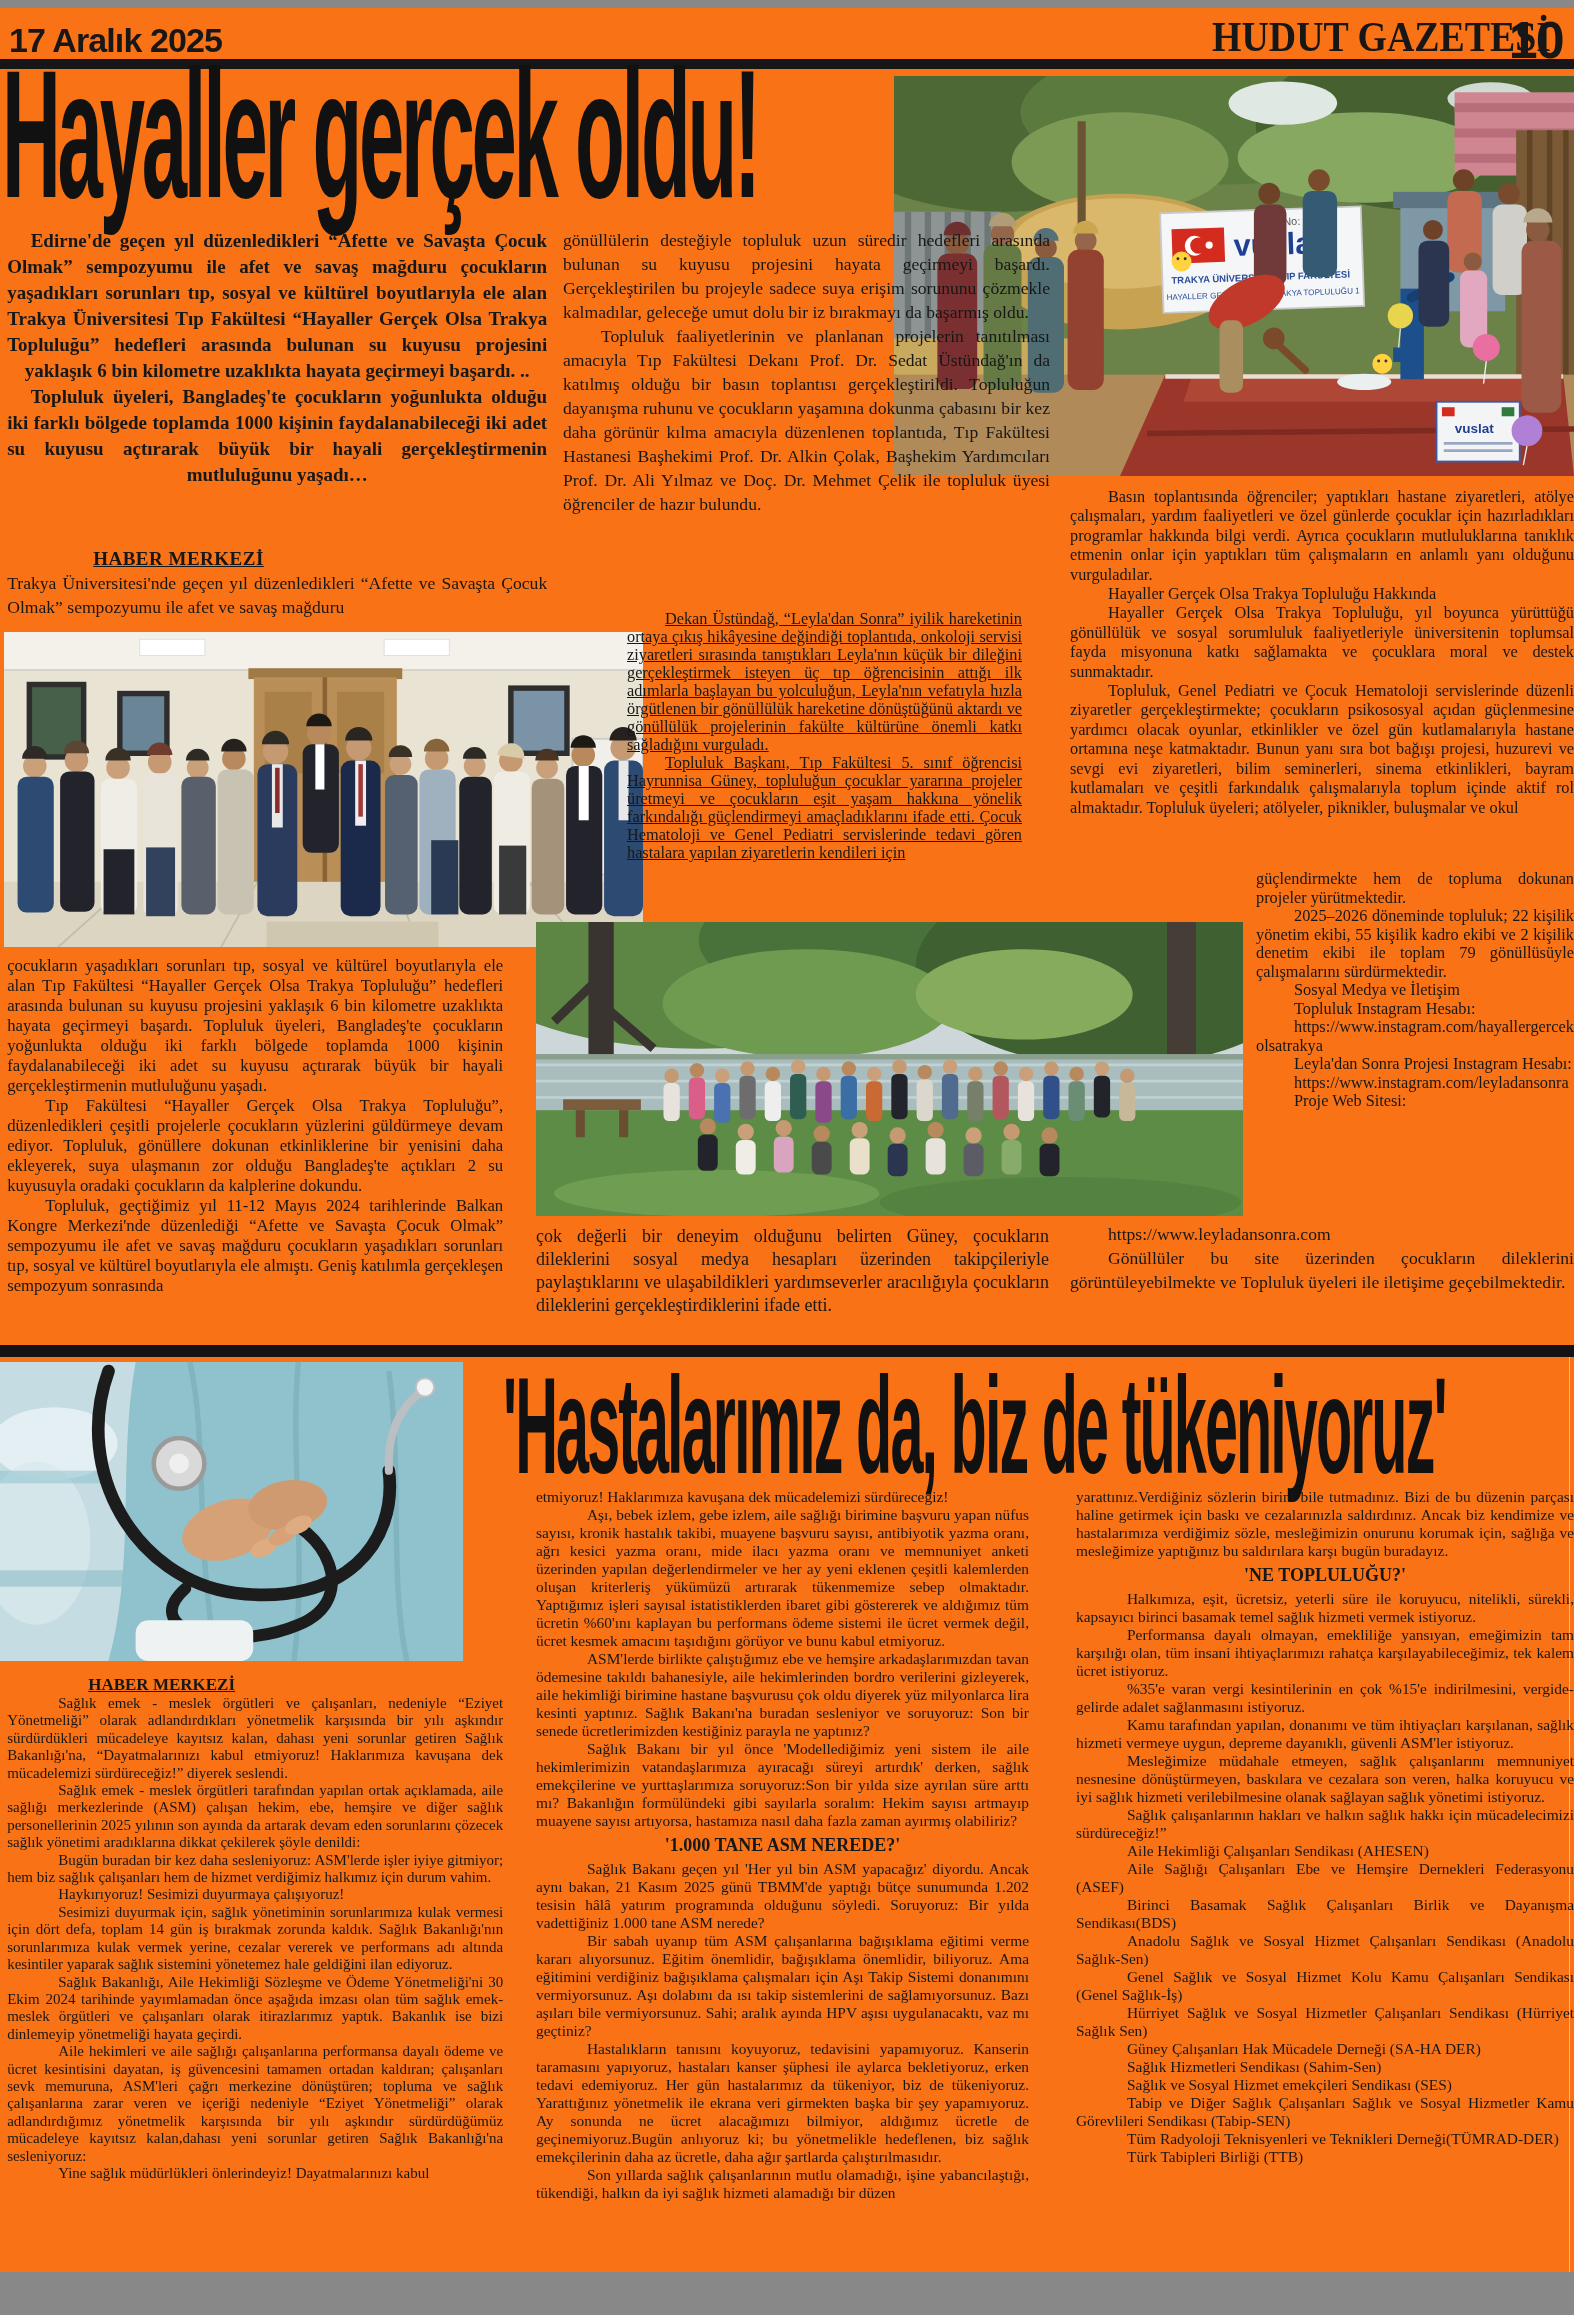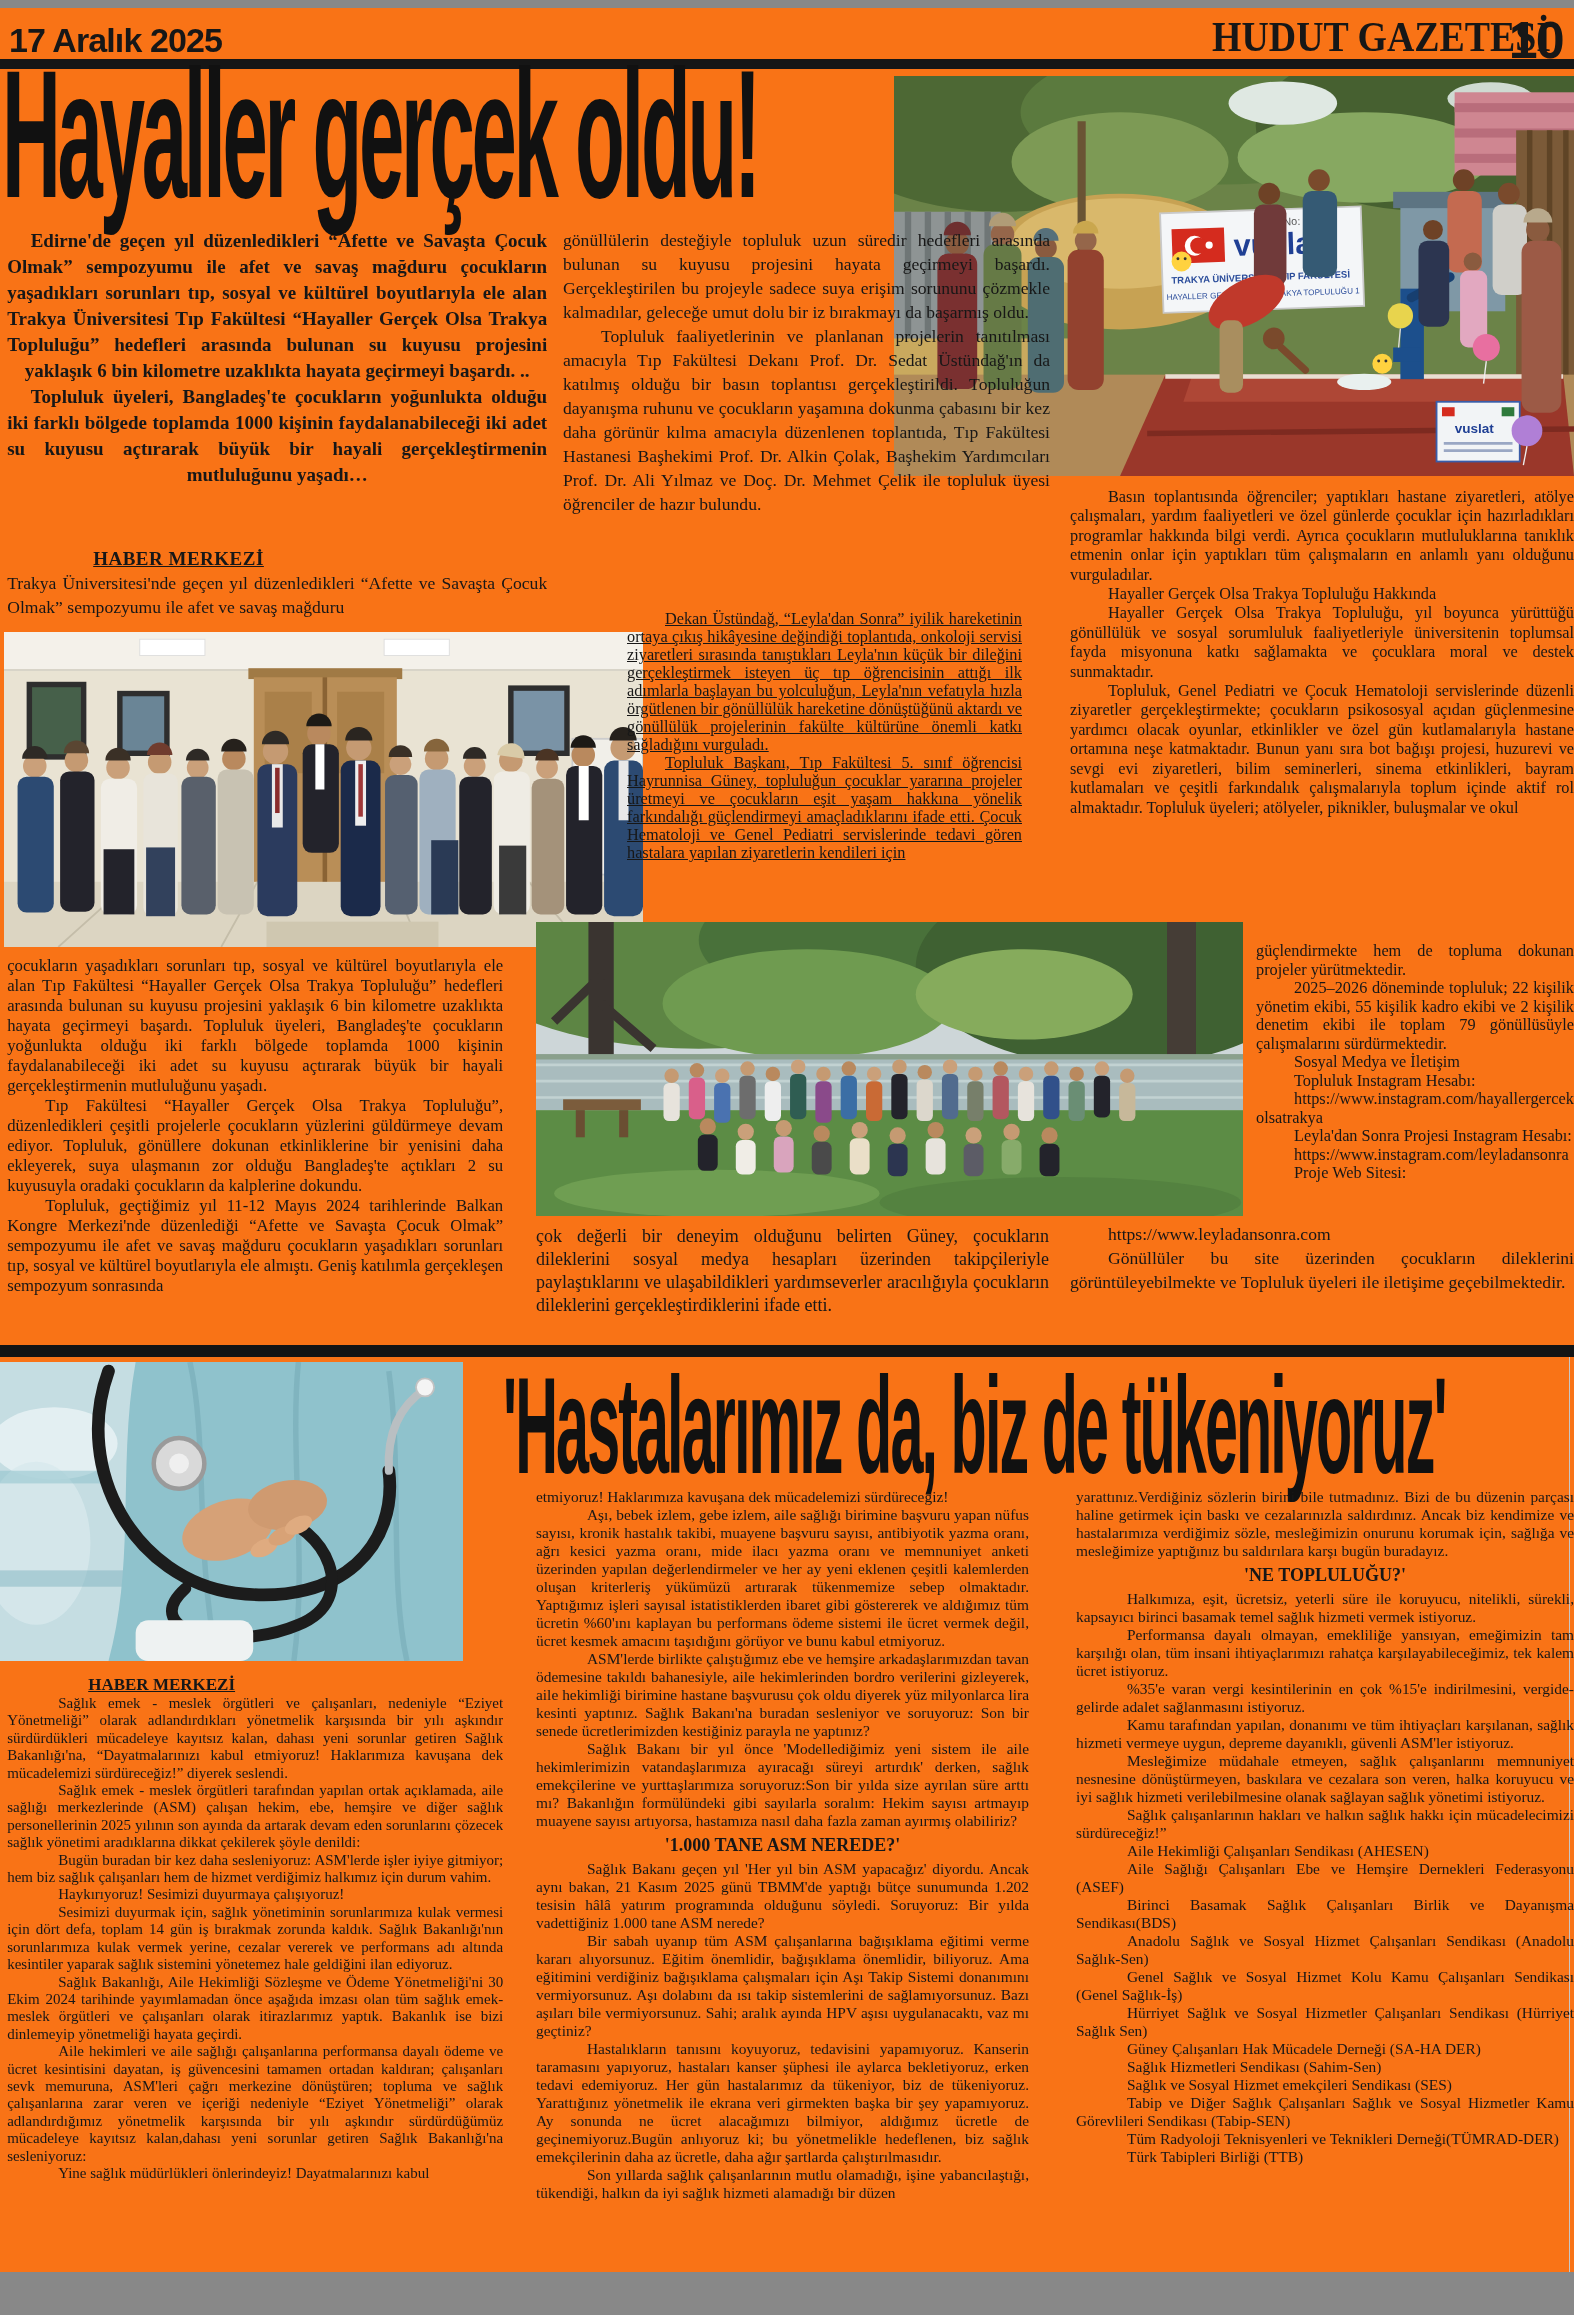--- a/index.html
+++ b/index.html
@@ -358,21 +358,21 @@
   <div class="abs tb b-cap noindent-first" style="left:536px;top:1217px;width:513px;height:119px;">
       <p class="para">çok değerli bir deneyim olduğunu belirten Güney, çocukların dileklerini sosyal medya hesapları üzerinden takipçileriyle paylaştıklarını ve ulaşabildikleri yardımseverler aracılığıyla çocukların dileklerini gerçekleştirdiklerini ifade etti.</p>
     </div>
 
   <div class="abs tb b-c1" style="left:1070px;top:479px;width:504px;height:432px;">
       <p class="para">Basın toplantısında öğrenciler; yaptıkları hastane ziyaretleri, atölye çalışmaları, yardım faaliyetleri ve özel günlerde çocuklar için hazırladıkları programlar hakkında bilgi verdi. Ayrıca çocukların mutluluklarına tanıklık etmenin onlar için yaptıkları tüm çalışmaların en anlamlı yanı olduğunu vurguladılar.</p>
       <p class="para">Hayaller Gerçek Olsa Trakya Topluluğu Hakkında</p>
       <p class="para">Hayaller Gerçek Olsa Trakya Topluluğu, yıl boyunca yürüttüğü gönüllülük ve sosyal sorumluluk faaliyetleriyle üniversitenin toplumsal fayda misyonuna katkı sağlamakta ve çocuklara moral ve destek sunmaktadır.</p>
       <p class="para">Topluluk, Genel Pediatri ve Çocuk Hematoloji servislerinde düzenli ziyaretler gerçekleştirmekte; çocukların psikososyal açıdan güçlenmesine yardımcı olacak oyunlar, etkinlikler ve özel gün kutlamalarıyla hastane ortamına neşe katmaktadır. Bunun yanı sıra bot bağışı projesi, huzurevi ve sevgi evi ziyaretleri, bilim seminerleri, sinema etkinlikleri, bayram kutlamaları ve çeşitli farkındalık çalışmalarıyla toplum içinde aktif rol almaktadır. Topluluk üyeleri; atölyeler, piknikler, buluşmalar ve okul</p>
     </div>
-  <div class="abs tb b-c2 noindent-first" style="left:1256px;top:934px;width:318px;height:299px;">
+  <div class="abs tb b-c2 noindent-first" style="left:1256px;top:862px;width:318px;height:299px;">
       <p class="para">güçlendirmekte hem de topluma dokunan projeler yürütmektedir.</p>
       <p class="para">2025–2026 döneminde topluluk; 22 kişilik yönetim ekibi, 55 kişilik kadro ekibi ve 2 kişilik denetim ekibi ile toplam 79 gönüllüsüyle çalışmalarını sürdürmektedir.</p>
       <p class="para">Sosyal Medya ve İletişim</p>
       <p class="para">Topluluk Instagram Hesabı:</p>
       <p class="para">https://www.instagram.com/hayallergercekolsatrakya</p>
       <p class="para">Leyla'dan Sonra Projesi Instagram Hesabı:</p>
       <p class="para">https://www.instagram.com/leyladansonra</p>
       <p class="para">Proje Web Sitesi:</p>
     </div>
   <div class="abs tb b-c3" style="left:1070px;top:1214px;width:504px;height:123px;">

